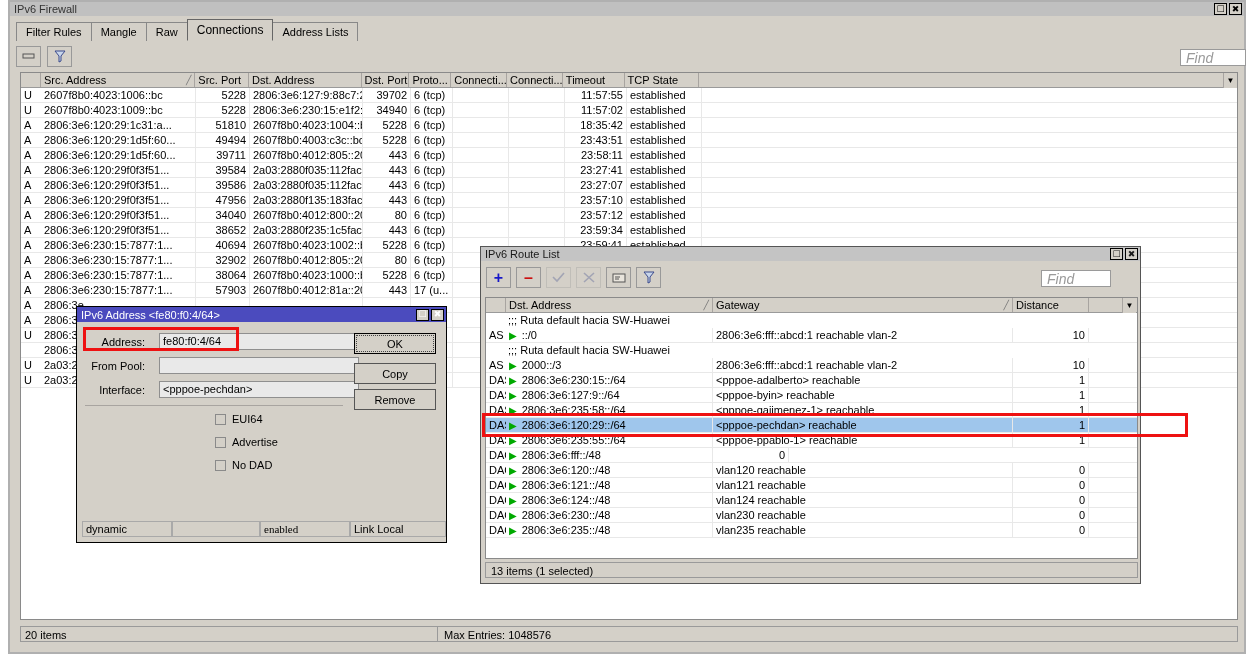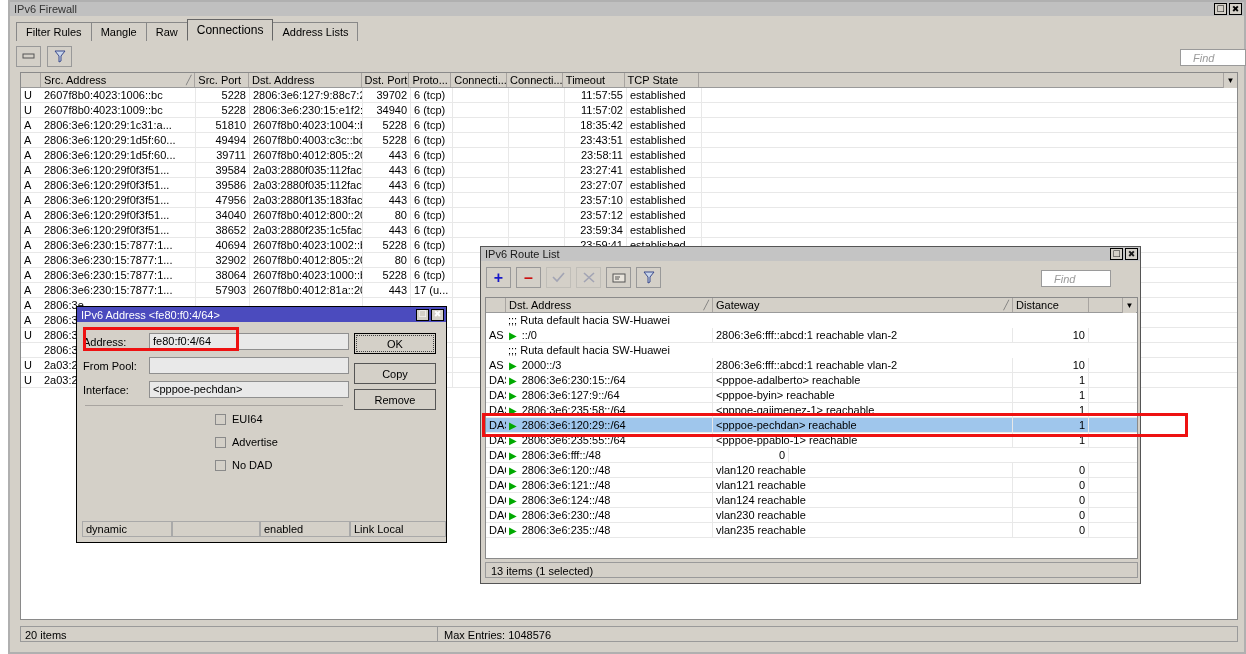--- a/index.html
+++ b/index.html
@@ -26,42 +26,42 @@
   .tabstrip{position:absolute;left:6px;top:17px;height:22px;display:flex;align-items:flex-end;}
   .tab{height:19px;line-height:19px;padding:0 9px;background:#d4d0c8;border:1px solid #888;
        border-bottom:none;margin-right:-1px;font-size:11px;box-sizing:border-box;color:#000;}
   .tab.active{height:22px;line-height:21px;background:#d4d0c8;border-color:#666;
               border-bottom:1px solid #d4d0c8;position:relative;z-index:3;font-size:12px;}
   
   .toolbar{position:absolute;left:6px;top:42px;height:24px;display:flex;align-items:center;gap:6px;}
   .tbtn{width:25px;height:21px;background:#d4d0c8;border:1px solid #999;
         display:flex;align-items:center;justify-content:center;box-sizing:border-box;}
   .findbox{position:absolute;height:17px;background:#fff;border:1px solid #9a9a9a;
-           color:#9a9a9a;font-style:italic;font-size:11px;line-height:16px;padding-left:12px;box-sizing:border-box;}
+           color:#9a9a9a;font-style:italic;font-size:14px;line-height:16px;padding-left:5px;box-sizing:border-box;}
   
   .tbl{position:absolute;background:#fff;border:1px solid #8a8a8a;box-sizing:border-box;overflow:hidden;}
   .thead{display:flex;height:15px;background:#d4d0c8;border-bottom:1px solid #9a9a9a;box-sizing:border-box;}
   .th{border-right:1px solid #a8a4a0;padding-left:3px;line-height:14px;font-size:11px;
       box-sizing:border-box;white-space:nowrap;overflow:hidden;position:relative;}
   .th .sortmark{position:absolute;right:3px;top:0;font-size:9px;color:#777;}
   .row{display:flex;height:15px;box-sizing:border-box;border-bottom:1px solid #e8e8e8;}
   .cell{padding:0 3px;line-height:15px;font-size:11px;white-space:nowrap;overflow:hidden;box-sizing:border-box;}
   .cell.r{text-align:right;}
   .row.sel{background:#9fc6ec;}
   .cmtrow{display:flex;height:15px;box-sizing:border-box;}
   .cmt{padding-left:22px;line-height:15px;font-size:11px;color:#000;white-space:nowrap;}
   .statusbar{position:absolute;height:16px;background:#d4d0c8;font-size:11px;line-height:16px;box-sizing:border-box;}
   .arrowgreen{display:inline-block;color:#0a0;font-size:10px;}
   .dropcorner{position:absolute;width:14px;height:15px;background:#d4d0c8;border-left:1px solid #a8a4a0;
               display:flex;align-items:center;justify-content:center;font-size:8px;box-sizing:border-box;}
   
   #addrDlg{left:76px;top:306px;width:371px;height:237px;background:#d4d0c8;border:1px solid #000;}
   #addrDlg .titlebar{height:15px;}
   .fldrow{position:absolute;display:flex;align-items:center;height:17px;}
-  .fldlabel{font-size:11px;text-align:left;padding-right:4px;}
+  .fldlabel{font-size:11px;text-align:right;padding-right:14px;}
   .fldinput{height:17px;background:#e9e9e9;border:1px solid #8f8f8f;font-size:11px;line-height:15px;
             padding-left:3px;box-sizing:border-box;color:#000;}
   .dbtn{position:absolute;width:82px;height:21px;background:#d4d0c8;border:1px solid #555;
         font-size:11px;display:flex;align-items:center;justify-content:center;box-sizing:border-box;}
   .dbtn.def{border:1px solid #000;outline:1px dotted #444;outline-offset:-3px;}
   .chkrow{position:absolute;display:flex;align-items:center;gap:6px;font-size:11px;}
   .chk{width:11px;height:11px;background:#d4d0c8;border:1px solid #8a8a8a;box-sizing:border-box;}
   .divider{position:absolute;height:1px;background:#a8a4a0;}
   .sbcell{border:1px solid #a9a9a9;height:16px;line-height:15px;font-size:11px;padding-left:3px;
           box-sizing:border-box;background:#d4d0c8;}
@@ -566,19 +566,19 @@
     <span>No DAD</span>
   </div>
 
   <div class="dbtn def" style="left:277px;top:26px;">OK</div>
   <div class="dbtn" style="left:277px;top:56px;">Copy</div>
   <div class="dbtn" style="left:277px;top:82px;">Remove</div>
 
   <div style="position:absolute;left:5px;top:214px;display:flex;">
     <div class="sbcell" style="width:90px;">dynamic</div>
     <div class="sbcell" style="width:88px;"></div>
-    <div class="sbcell" style="width:90px;">enabled</div>
+    <div class="sbcell" style="width:90px;font-family:Liberation Serif, serif;">enabled</div>
     <div class="sbcell" style="width:96px;">Link Local</div>
   </div>
 </div>
 
 <div class="redbox" style="left:83px;top:327px;width:156px;height:24px;"></div>
 <div class="redbox" style="left:482px;top:413px;width:706px;height:24px;"></div>
 
 </body></html>

